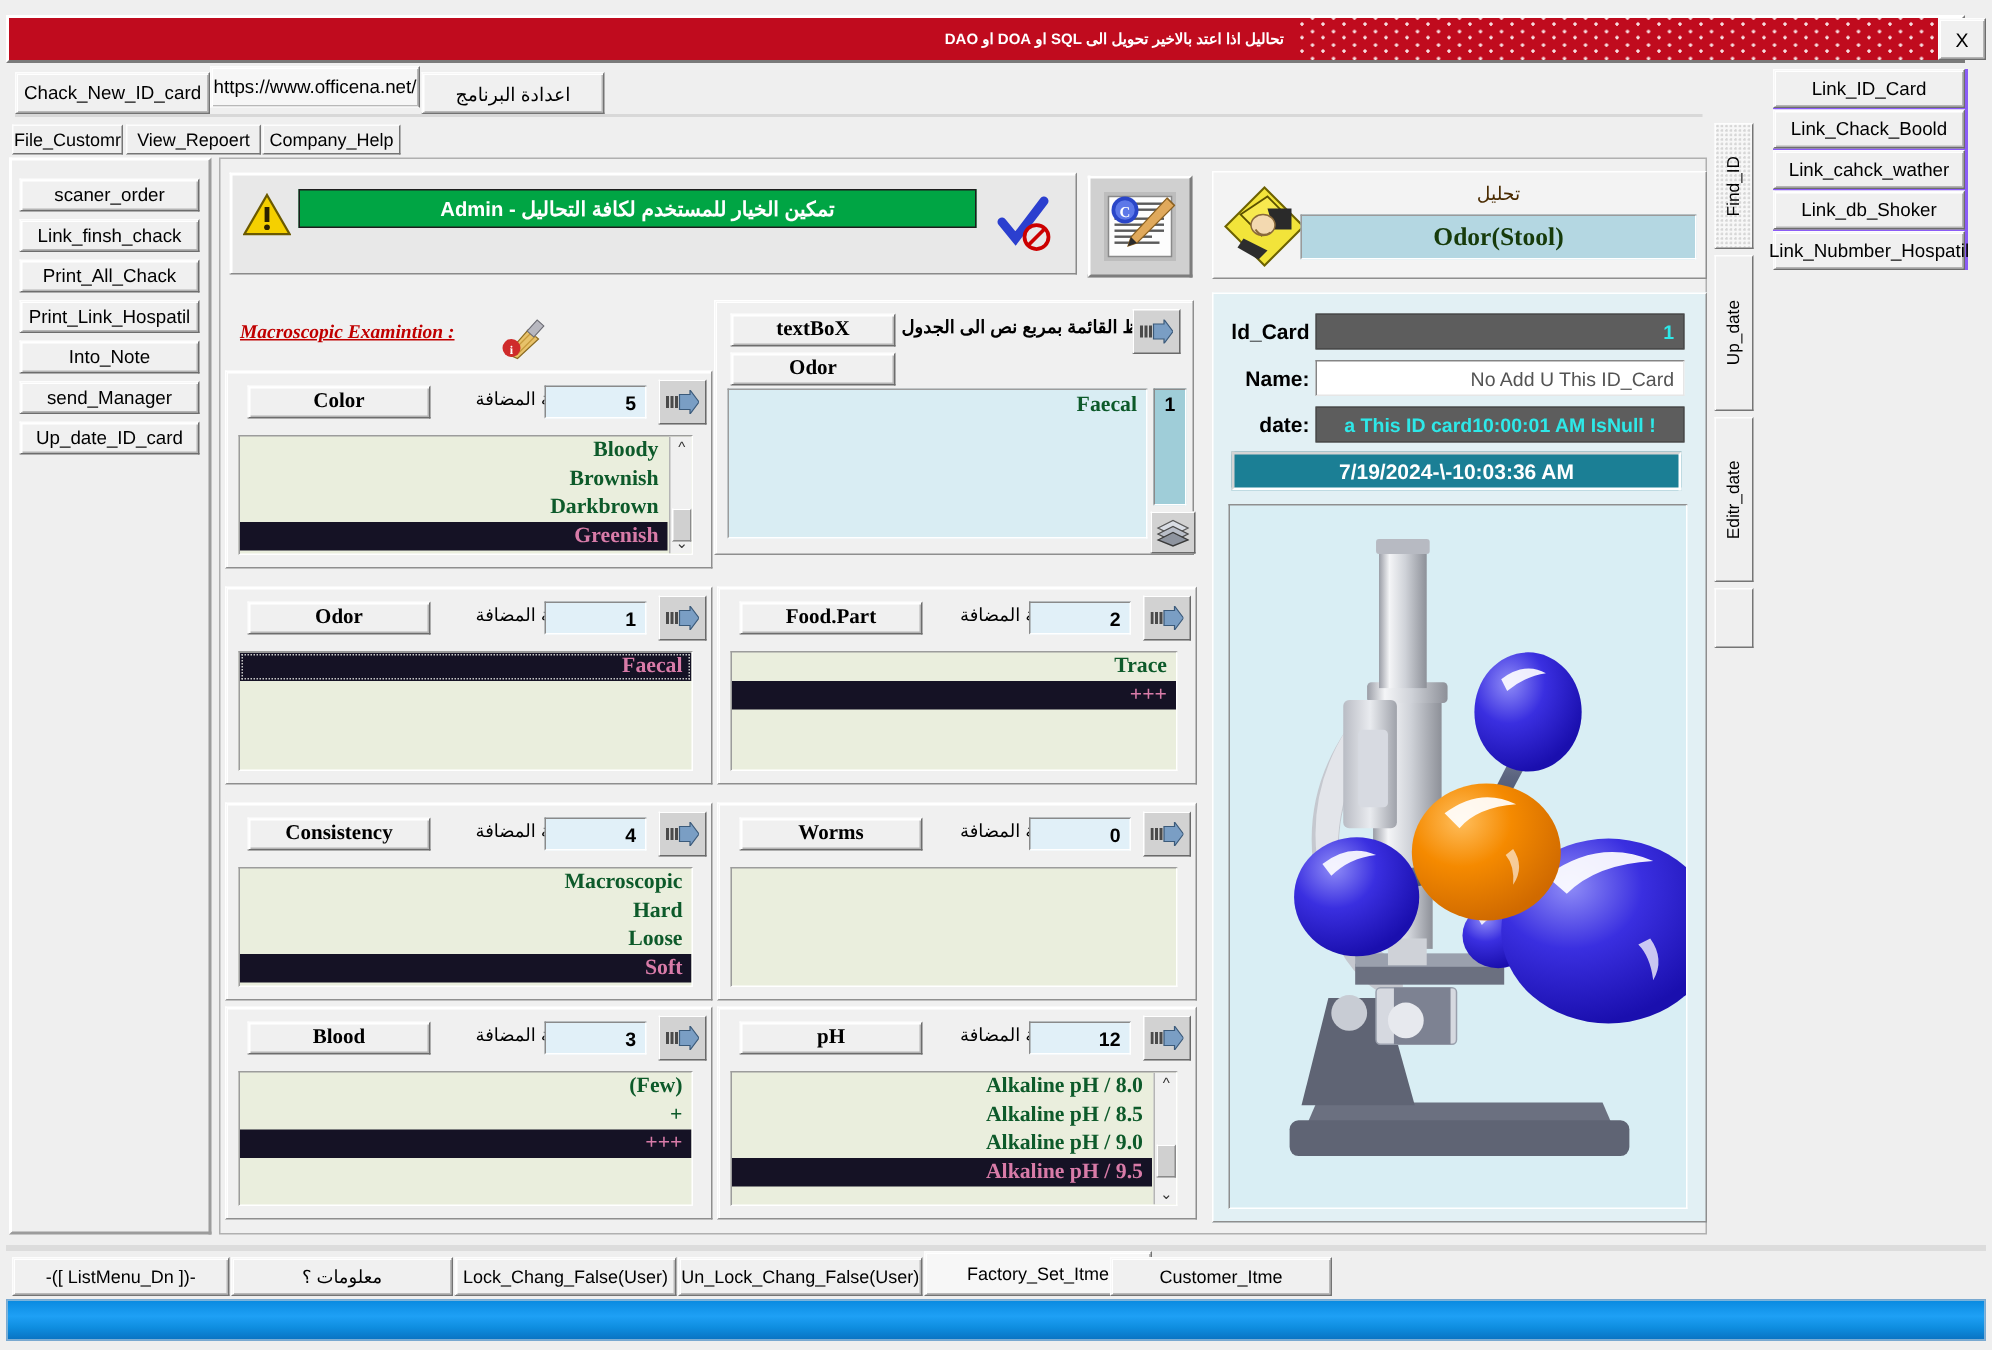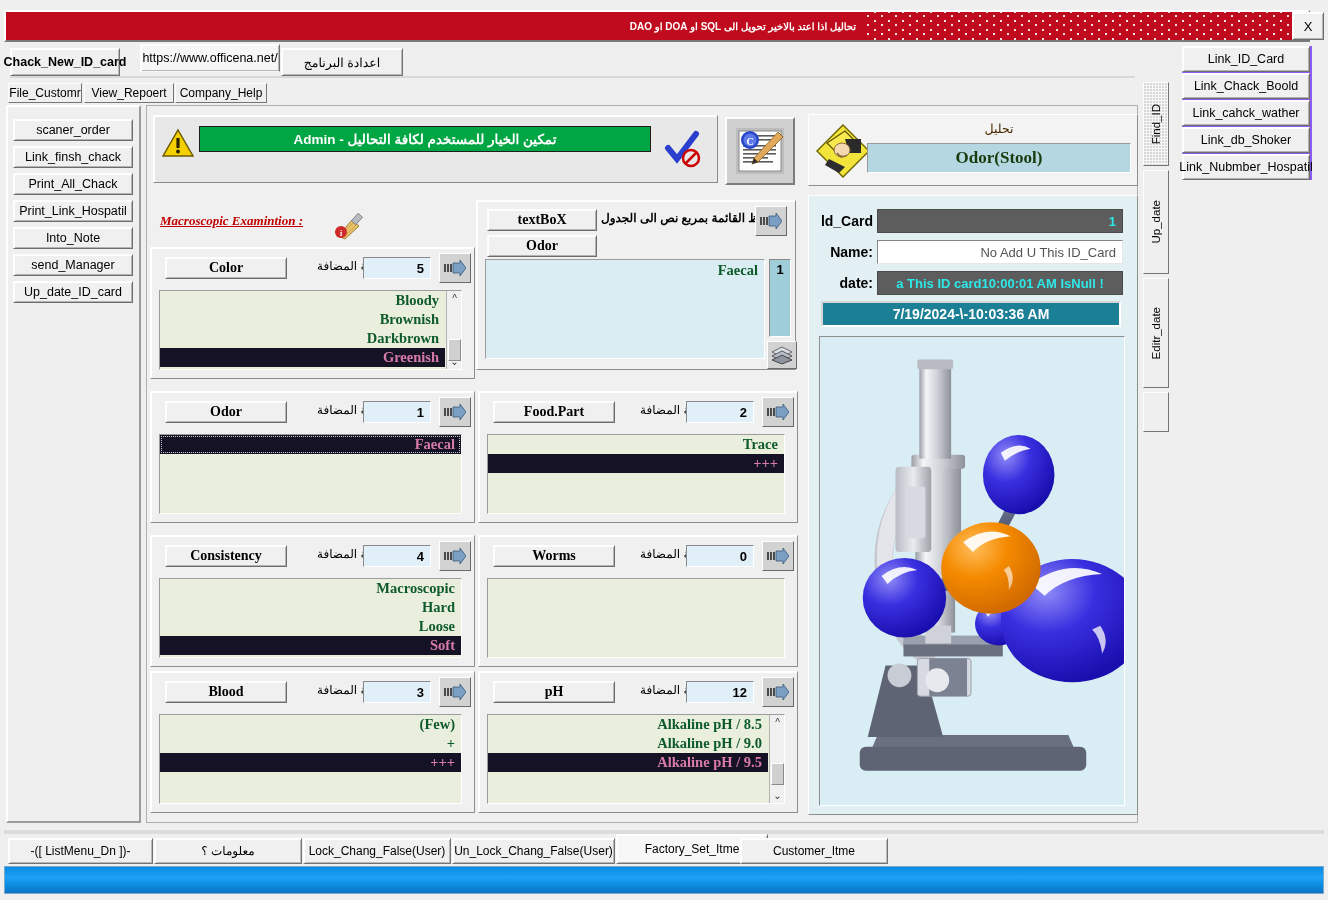--- a/index.html
+++ b/index.html
@@ -293,21 +293,21 @@
 </style>
 </head>
 <body>
 
 <div id="titlebar">
   <div id="titletext">تحاليل اذا اعتد بالاخير تحويل الى SQL او DOA او DAO</div>
   <div id="titledots"></div>
 </div>
 <div id="closebtn" class="btn">X</div>
 
-<div class="toptab" style="left:10px;  top:48px; width:110px;font-weight:bold;">Chack_New_ID_card</div>
+<div class="toptab" style="left:10px;  top:48px; width:130px;">Chack_New_ID_card</div>
 <div class="toptab sel" style="left:140px; top:44px; width:140px;">https://www.officena.net/</div>
 <div class="toptab" style="left:281px; top:48px; width:122px;">اعدادة البرنامج</div>
 <div style="position:absolute;left:10px;top:76px;width:1125px;height:2px;background:#d8d8d8;"></div>
 
 <div class="menutab" style="left:8px;   top:83px; width:74px;">File_Customr</div>
 <div class="menutab" style="left:84px;  top:83px; width:90px;">View_Repoert</div>
 <div class="menutab" style="left:175px; top:83px; width:92px;">Company_Help</div>
 
 <div id="leftpanel">
   <div class="btn" style="top:12px;">scaner_order</div>
@@ -652,20 +652,21 @@
           <g fill="#4a4a4a">
             <rect x="0" y="4" width="2" height="8"></rect>
             <rect x="3" y="4" width="2" height="8"></rect>
             <rect x="6" y="4" width="2" height="8"></rect>
           </g>
           <polygon points="9,3 16,3 16,0 22,8 16,16 16,13 9,13" fill="#7a9ec4" stroke="#3b5a7a" stroke-width="0.8"></polygon>
         </svg>
       </div>
       <div class="lst" style="left:8px;top:42px;width:298px;height:90px;">
         <div style="padding-right:16px;">
+          <div class="li">Alkaline pH / 8.0</div>
           <div class="li">Alkaline pH / 8.5</div>
           <div class="li">Alkaline pH / 9.0</div>
           <div class="li sel">Alkaline pH / 9.5</div>
         </div>
         <div class="vscroll">
       <div class="ar up">^</div>
       <div class="thumb" style="top:48px;"></div>
       <div class="ar dn">⌄</div>
     </div>
       </div>

